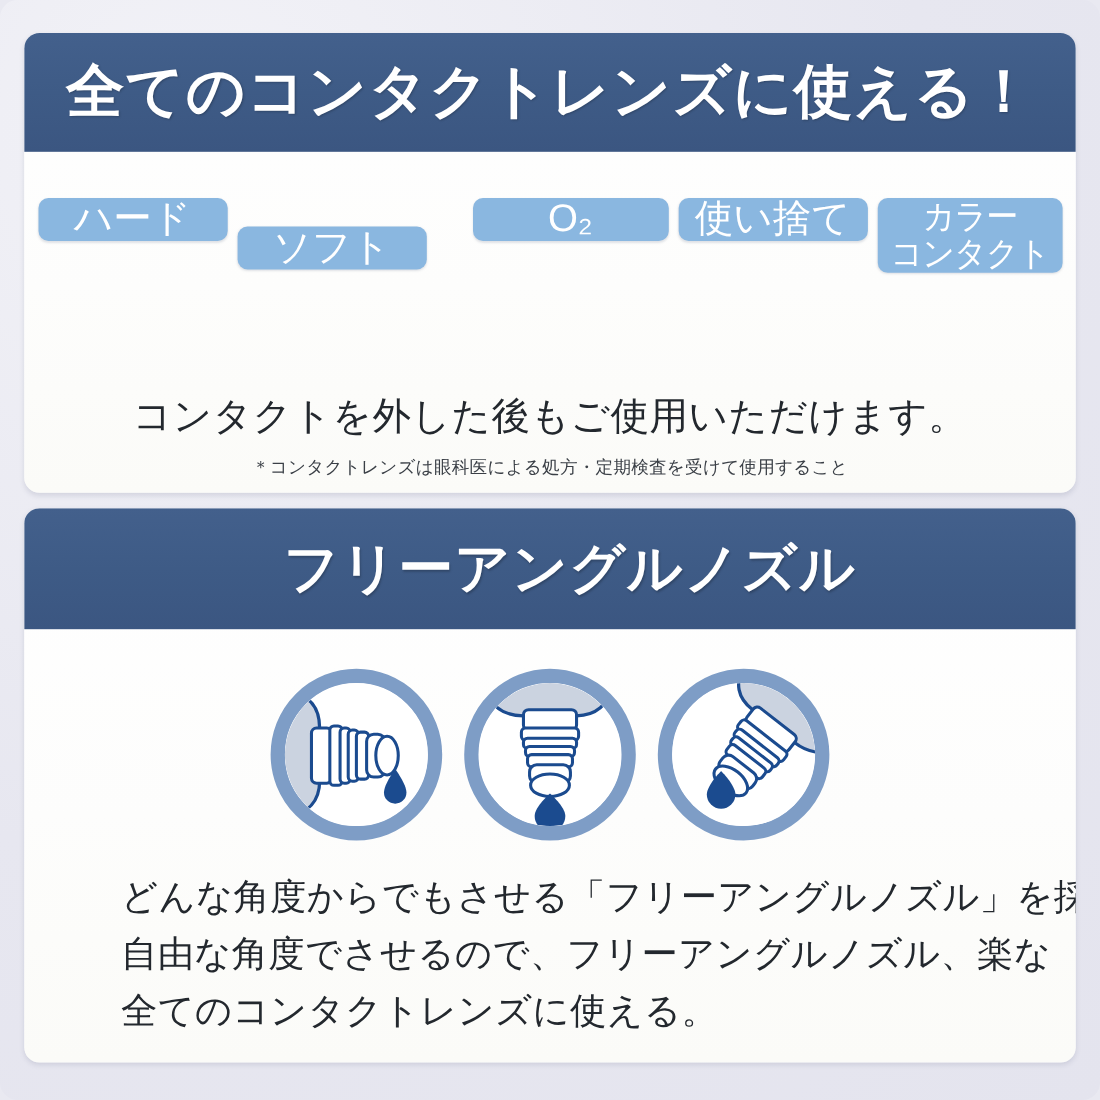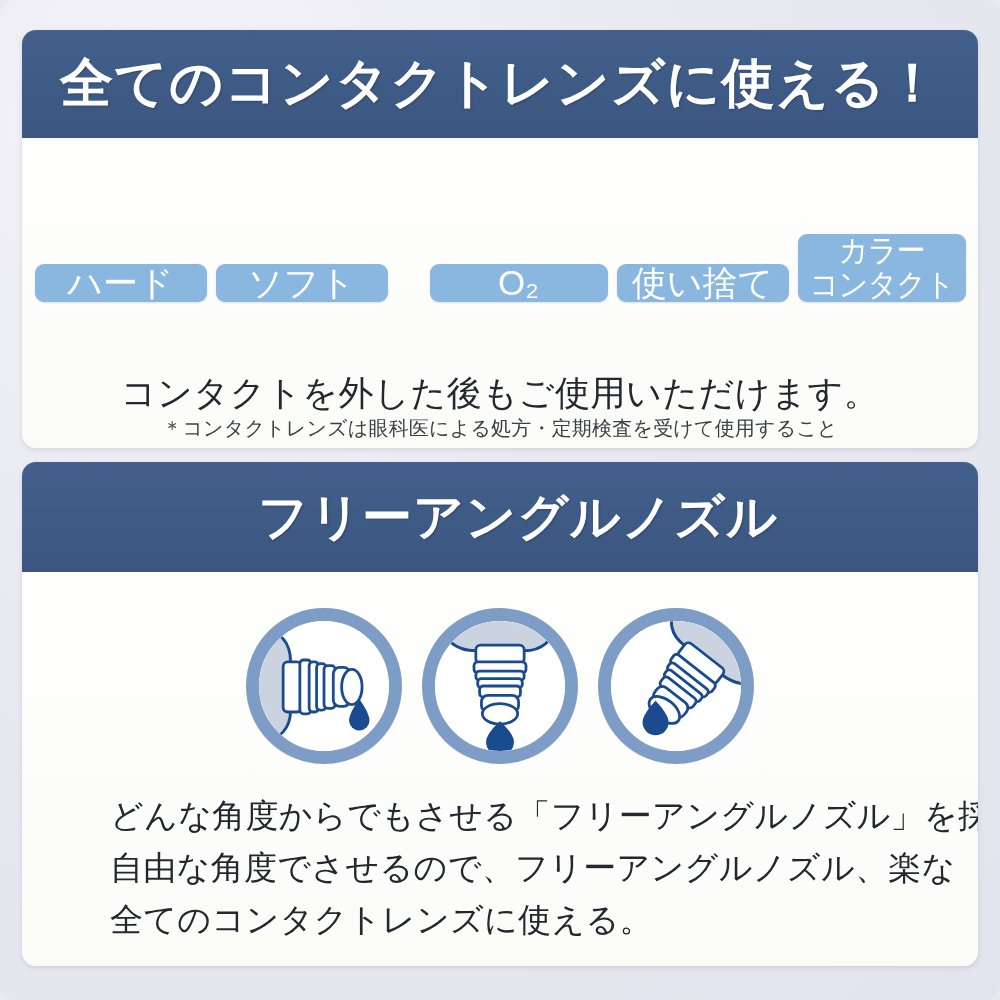--- a/index.html
+++ b/index.html
@@ -66,21 +66,21 @@
   #banner-title-bottom { font-size: 50px; margin-left: 36px; }
 
   
   .tag-row {
     position: absolute;
     left: 0;
     top: 150px;
     width: 100%;
     display: flex;
     justify-content: center;
-    align-items: flex-end;
+    align-items: flex-start;
     gap: 9px;
     height: 122px;
   }
   .tag {
     background: #8ab7e0;
     border-radius: 9px;
     color: #ffffff;
     display: flex;
     align-items: center;
     justify-content: center;
@@ -108,30 +108,29 @@
     position: absolute;
     left: 0;
     top: 325px;
     width: 100%;
     text-align: center;
     font-family: "Liberation Serif", "DejaVu Serif", serif;
     font-size: 35px;
     color: #23282e;
     letter-spacing: 0.5px;
     white-space: nowrap;
-    margin-top: 15px;
   }
   .note {
     position: absolute;
     left: 0;
     top: 385px;
     width: 100%;
     text-align: center;
     font-family: "Liberation Serif", "DejaVu Serif", serif;
-    font-size: 20px;
+    font-size: 16px;
     color: #3a3f46;
     letter-spacing: 0.2px;
     white-space: nowrap;
   }
 
   
   .icons-row {
     position: absolute;
     left: 0;
     top: 146px;

